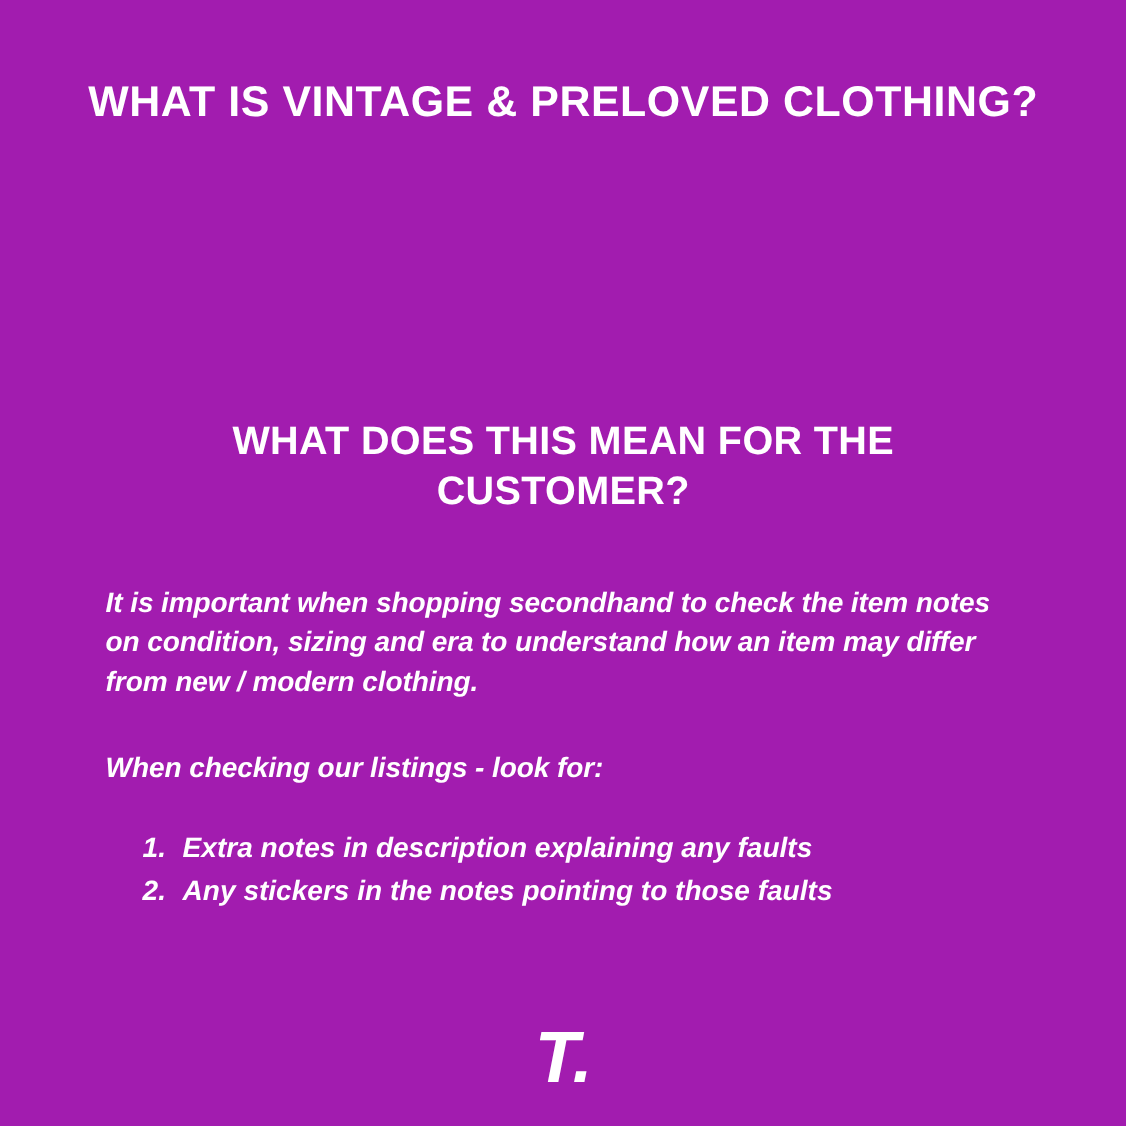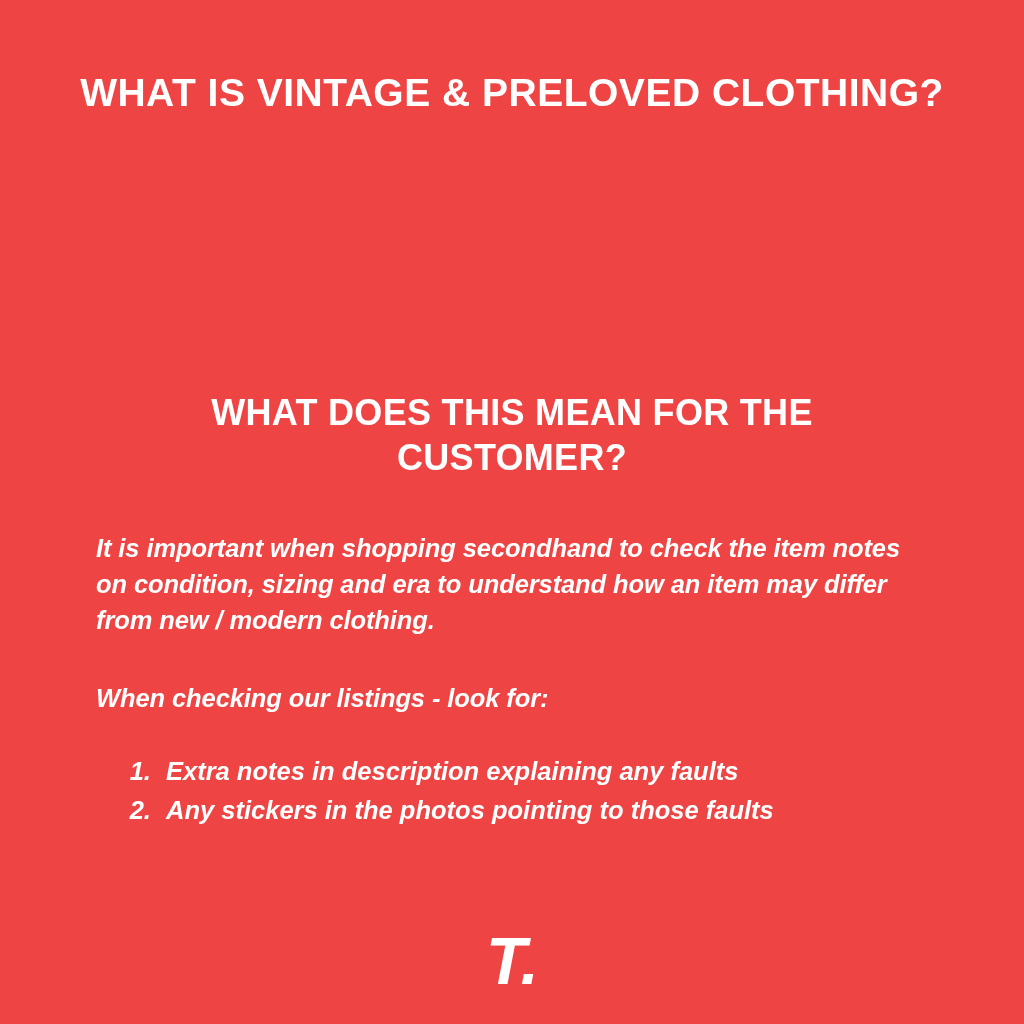--- a/index.html
+++ b/index.html
@@ -11,21 +11,21 @@
     width: 1024px;
     height: 1024px;
     overflow: hidden;
     font-family: "Liberation Sans", sans-serif;
     color: #ffffff;
   }
   .page {
     position: relative;
     width: 1024px;
     height: 1024px;
-    background: #ef4444;
+    background: #a21caf;
     box-sizing: border-box;
   }
   .heading-main {
     position: absolute;
     left: 0;
     top: 72px;
     width: 1024px;
     text-align: center;
     font-size: 39px;
     font-weight: bold;
@@ -40,21 +40,21 @@
     font-size: 25.5px;
     font-weight: bold;
     font-style: italic;
     line-height: 1.42;
     letter-spacing: -0.1px;
   }
   .para-1 { top: 192px; }
   .heading-sub {
     position: absolute;
     left: 112px;
-    top: 390px;
+    top: 378px;
     width: 800px;
     text-align: center;
     font-size: 36px;
     font-weight: bold;
     line-height: 1.25;
     letter-spacing: 0.3px;
     text-transform: uppercase;
   }
   .para-2 { top: 530px; }
   .para-3 { top: 680px; }
@@ -101,21 +101,21 @@
 
   <div class="heading-sub">WHAT DOES THIS MEAN FOR THE CUSTOMER?</div>
 
   <div class="para-block para-2">It is important when shopping secondhand to check the item notes on condition, sizing and era to understand how an item may differ from new / modern clothing.</div>
 
   <div class="para-block para-3">When checking our listings - look for:</div>
 
   <div class="list-block">
     <ol>
       <li>Extra notes in description explaining any faults</li>
-      <li>Any stickers in the photos pointing to those faults</li>
+      <li>Any stickers in the notes pointing to those faults</li>
     </ol>
   </div>
 
   <div class="logo">
     <span class="logo-glyph">T.</span>
   </div>
 
 </div>
 
 </body></html>

